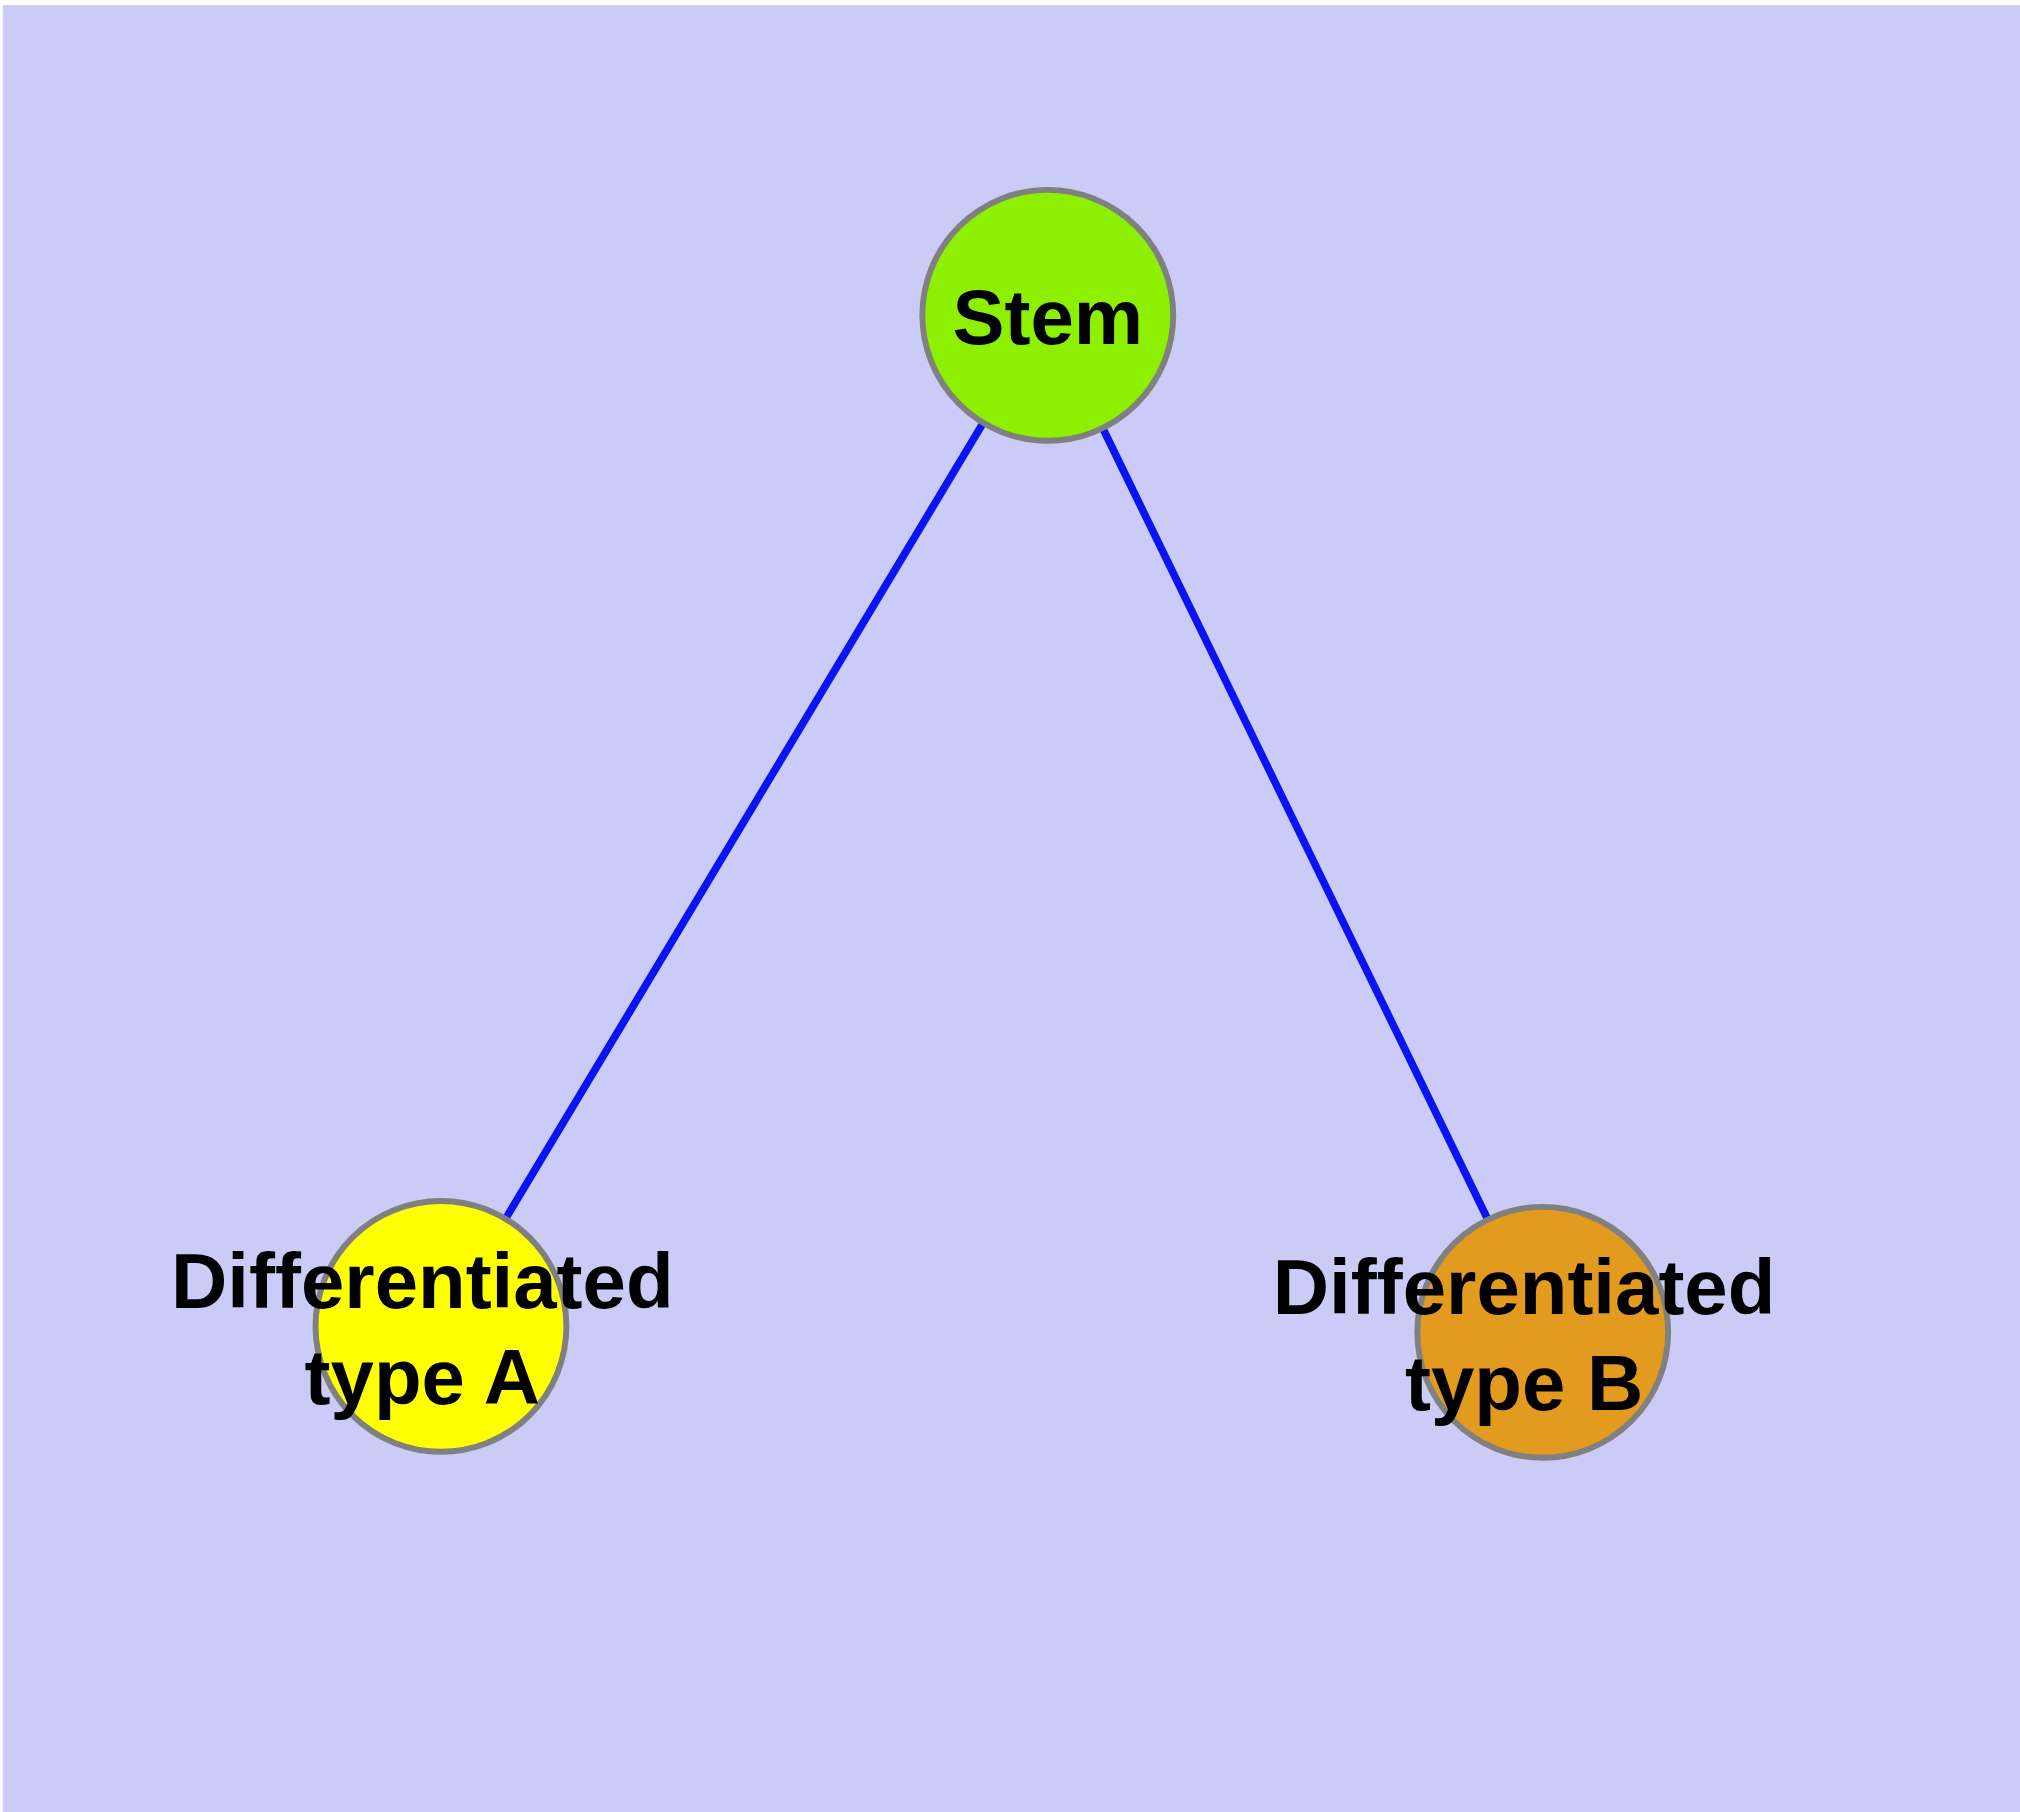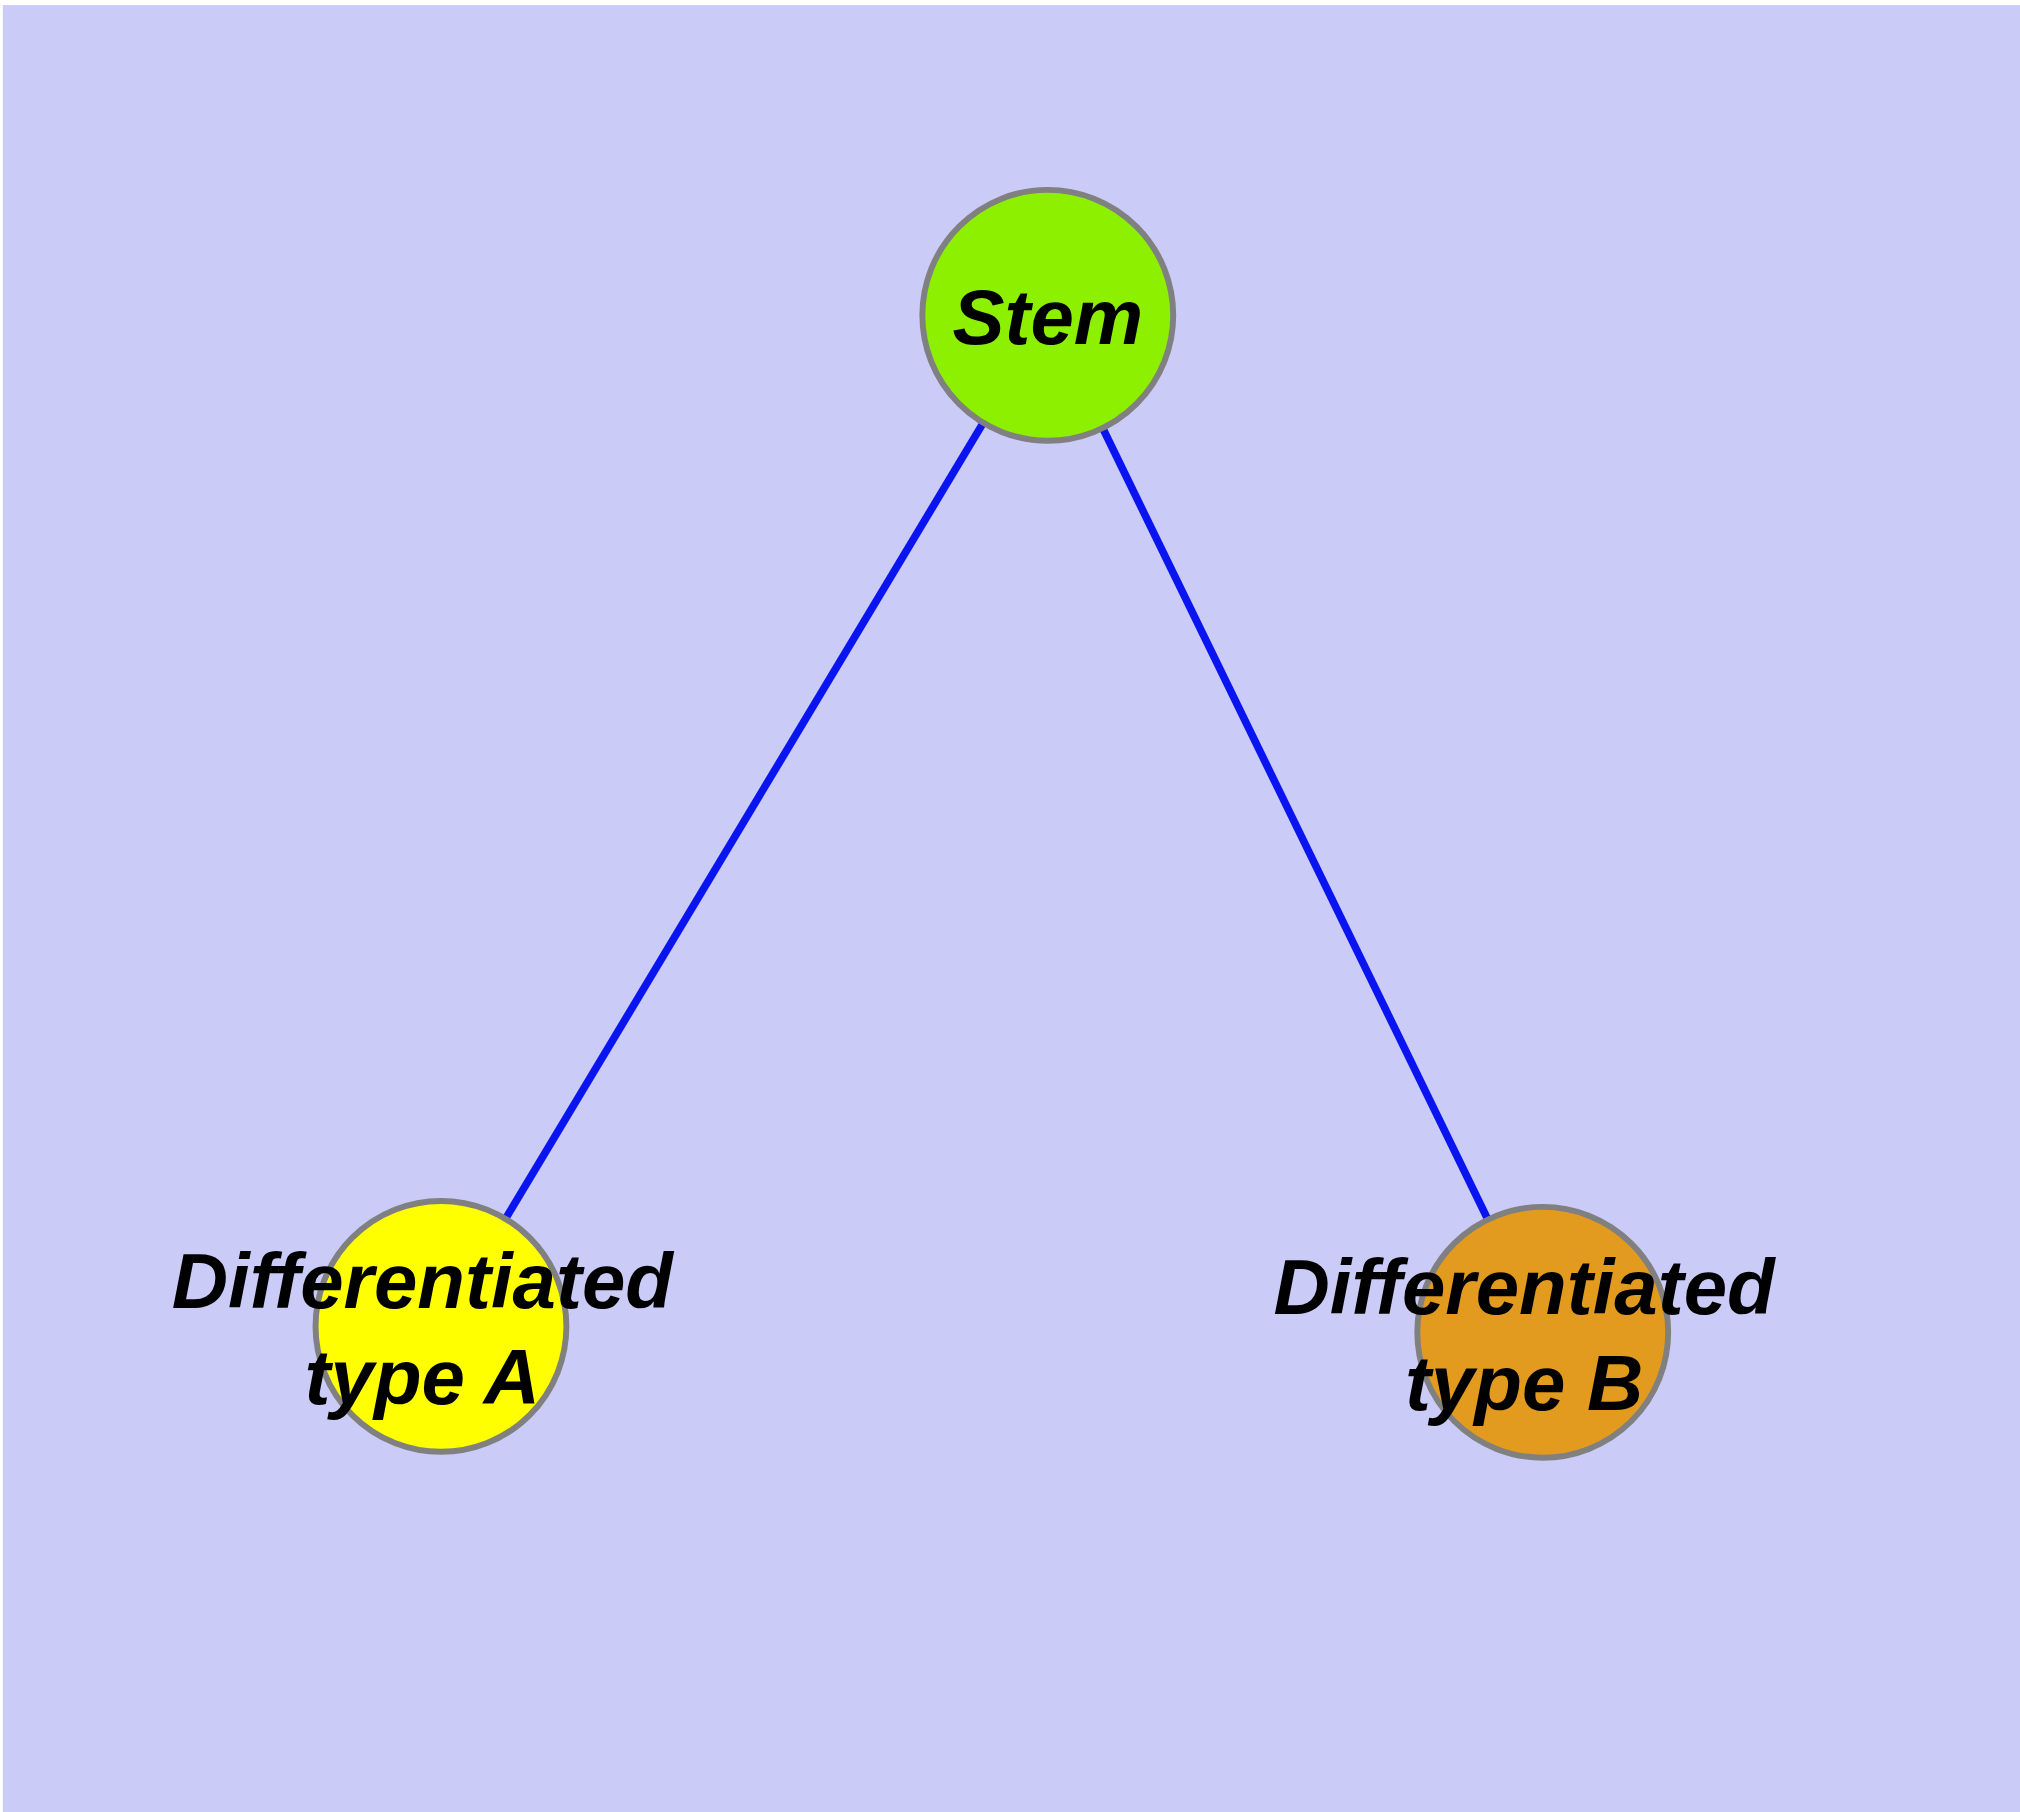--- a/index.html
+++ b/index.html
@@ -7,21 +7,20 @@
     padding: 0;
     background: #ffffff;
     width: 2021px;
     height: 1812px;
     overflow: hidden;
   }
   .canvas-wrap {
     position: relative;
     width: 2021px;
     height: 1812px;
-    font-style: italic;
   }
   svg {
     display: block;
   }
   .node-label {
     font-family: "Liberation Sans", sans-serif;
     font-weight: bold;
     font-size: 92px;
     text-anchor: middle;
   }

